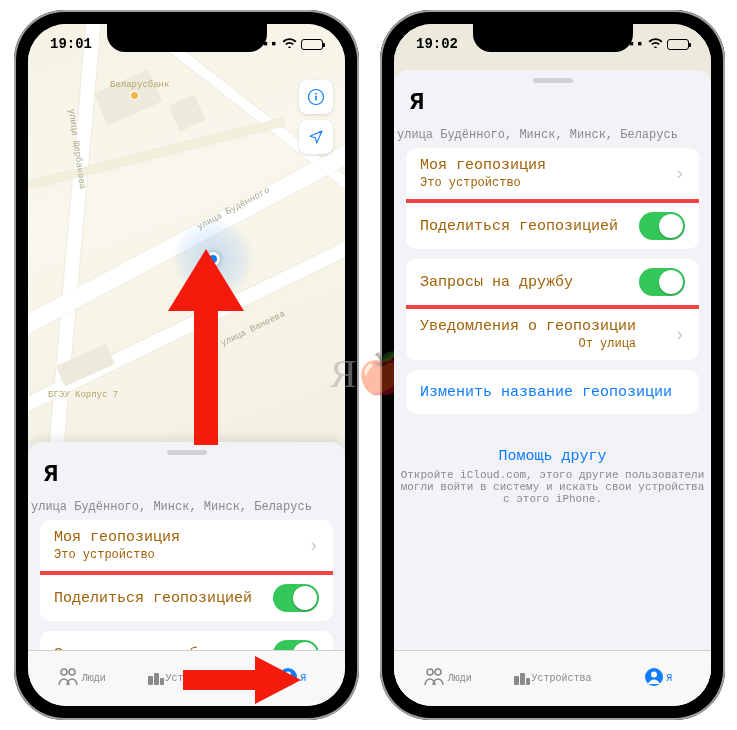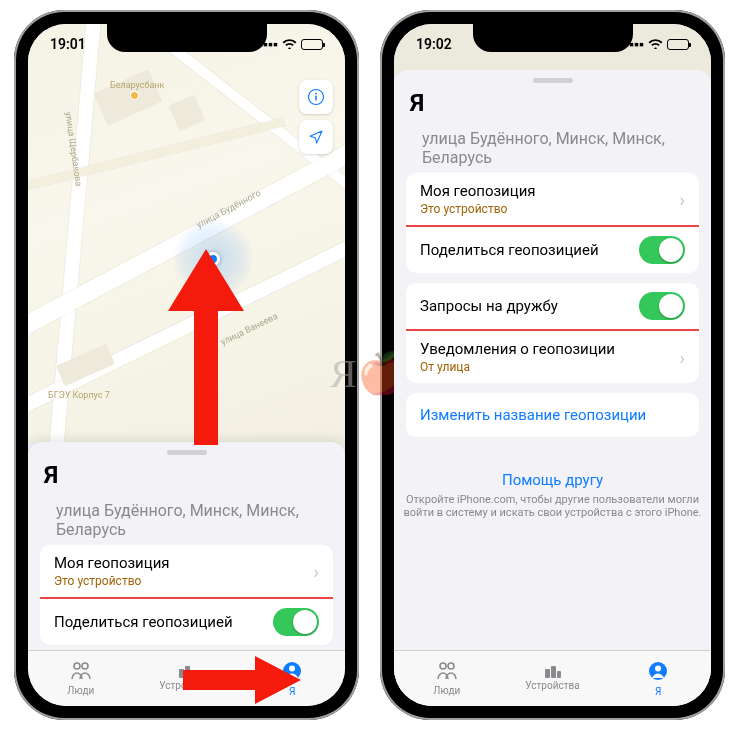--- a/index.html
+++ b/index.html
@@ -22,20 +22,21 @@
   }
   .phone-left { left: 14px; top: 10px; }
   .phone-right { left: 380px; top: 10px; }
   .screen {
     width: 100%;
     height: 100%;
     border-radius: 38px;
     overflow: hidden;
     position: relative;
     background: #f2f2f7;
+    font-family: Liberation Mono, monospace;
   }
   .notch {
     position: absolute;
     top: 0; left: 50%;
     transform: translateX(-50%);
     width: 160px; height: 28px;
     background: #000;
     border-bottom-left-radius: 18px;
     border-bottom-right-radius: 18px;
     z-index: 50;
@@ -127,54 +128,54 @@
     z-index: 30;
   }
   .sheet-handle {
     width:40px; height:5px; border-radius:3px;
     background:#d0d0d5; margin: 8px auto 4px;
   }
   .section-title {
     font-size: 24px; font-weight: 700; padding: 2px 16px 2px;
   }
   .subheader {
-    font-size: 16px; color: #8a8a8e; padding: 10px 28px 6px;
+    font-size: 12px; color: #8a8a8e; padding: 10px 3px 6px;
   }
   .card {
     background: #fff; margin: 0 12px; border-radius: 10px;
     overflow:hidden;
   }
   .row {
     padding: 9px 14px; display:flex; align-items:center;
     justify-content:space-between; min-height:44px;
     position:relative;
   }
-  .row + .row { border-top: 2px solid #ef4444; }
+  .row + .row { border-top: 4px solid #ef4444; text-align: right; }
   .row-main { display:flex; flex-direction:column; gap:2px; }
-  .row-label { font-size: 15px; color:#000000; }
+  .row-label { font-size: 15px; color:#a16207; }
   .row-sub   { font-size: 12px; color:#a16207; }
   .chevron { color:#c7c7cc; font-size:18px; }
   .switch {
     width: 46px; height: 28px; background:#34c759; border-radius:14px;
     position:relative;
   }
   .switch::after {
     content:""; position:absolute; right:2px; top:2px;
     width:24px; height:24px; border-radius:50%; background:#fff;
     box-shadow: 0 1px 2px rgba(0,0,0,0.3);
   }
   .link-row { color:#0f7dff; font-size:15px; text-align:left; }
 
   .tabbar {
     position:absolute; left:0; right:0; bottom:0; height:56px;
     background:#f8f8f8; border-top:1px solid #d1d1d5;
     display:flex; z-index:40;
   }
   .tab {
-    flex:1; display:flex; flex-direction:column; align-items:center;
+    flex:1; display:flex; flex-direction:row; align-items:center;
     justify-content:center; gap:2px; font-size:10px; color:#8a8a8e;
   }
   .tab.active { color:#0f7dff; }
   .tab-icon { font-size:18px; line-height:1; }
   .people-icon { letter-spacing:-3px; }
 
   
   .dim {
     position:absolute; inset:0;
     background: linear-gradient(#eceadd, #eae8da);
@@ -392,21 +393,21 @@
       <div class="card">
         <div class="row">
           <span class="row-label link-row">Изменить название геопозиции</span>
         </div>
       </div>
 
       <div class="gap18"></div>
 
       <div class="help-section">
         <div class="help-title">Помощь другу</div>
-        <div>Откройте iPhone.com, чтобы другие пользователи могли войти в систему и искать свои устройства с этого iPhone.</div>
+        <div>Откройте iCloud.com, этого другие пользователи могли войти в систему и искать свои устройства с этого iPhone.</div>
       </div>
     </div>
 
     <div class="tabbar">
       <div class="tab">
         <span class="tab-icon people-icon">
           <svg width="24" height="18" viewBox="0 0 24 18">
               <g stroke="#8a8a8e" stroke-width="1.6" fill="none">
                 <circle cx="8" cy="4" r="3"></circle>
                 <circle cx="16" cy="4" r="3"></circle>

